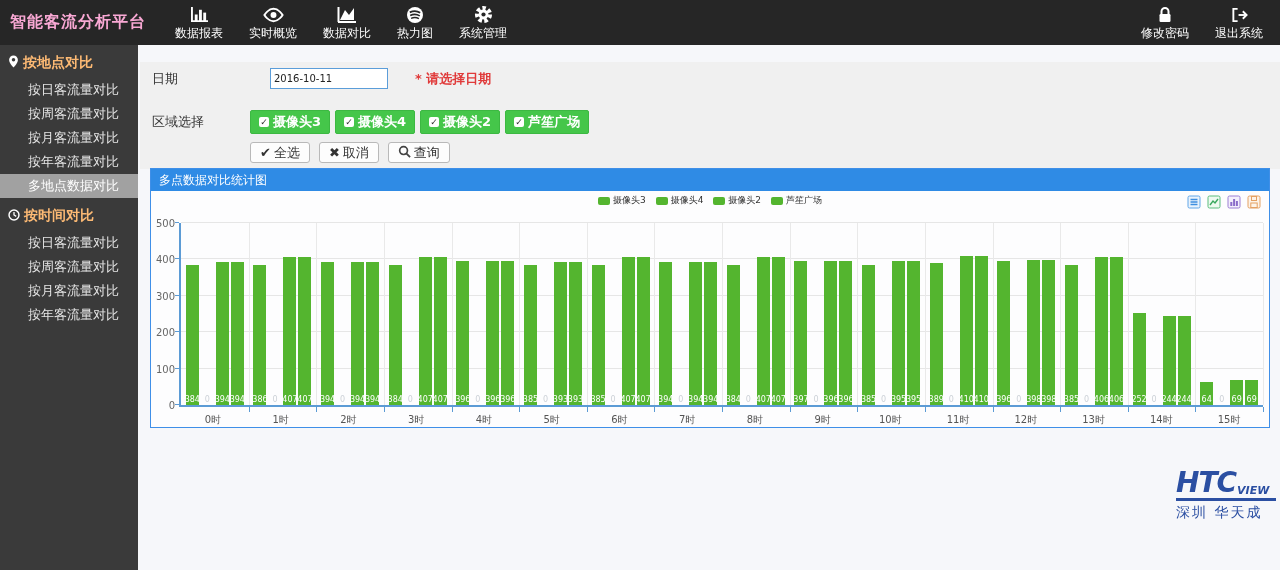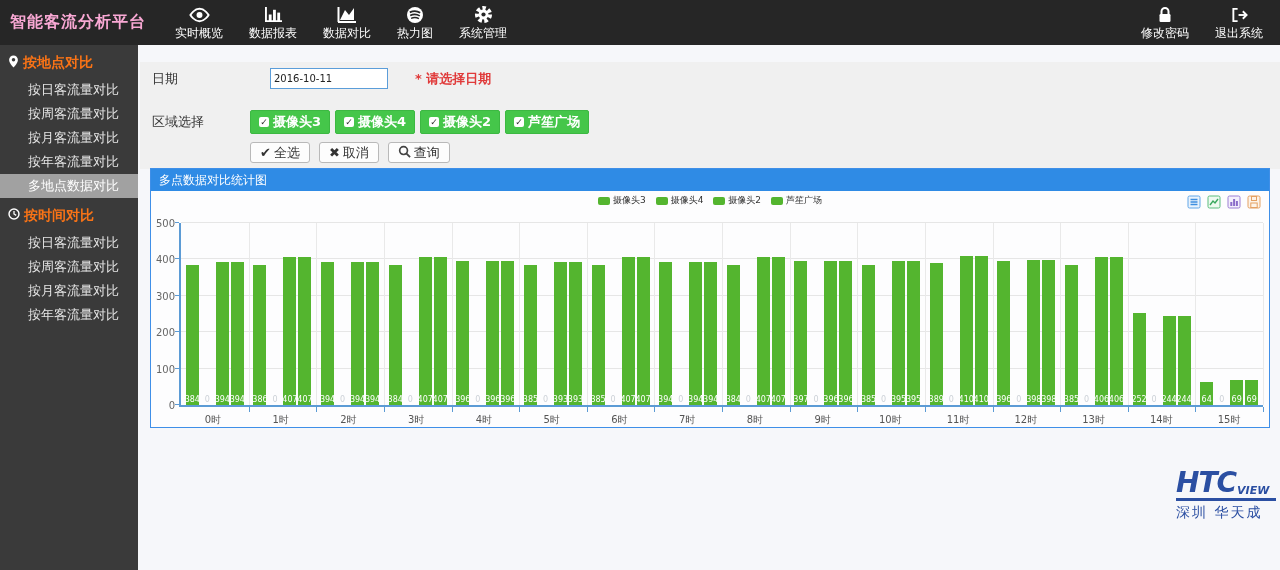--- a/index.html
+++ b/index.html
@@ -8,21 +8,21 @@
   
   .topbar{position:absolute;left:0;top:0;width:1280px;height:45px;background:#262626;display:flex;align-items:stretch;z-index:5;}
   .brand{width:152px;display:flex;align-items:center;padding-left:10px;color:#f9a8d4;font-size:16px;font-weight:bold;letter-spacing:1px;}
   .topnav{display:flex;align-items:stretch;}
   .nav-item{display:flex;flex-direction:column;align-items:center;justify-content:flex-start;padding:4px 13px 2px;color:#fff;cursor:pointer;}
   .nav-item .icon{height:21px;display:flex;align-items:center;}
   .nav-label{font-size:12px;line-height:16px;white-space:nowrap;}
   .topnav-right{margin-left:auto;display:flex;align-items:stretch;padding-right:4px;}
   
   .sidebar{position:absolute;left:0;top:45px;width:138px;bottom:0;background:#3a3a3a;z-index:4;}
-  .side-section{display:flex;align-items:center;gap:4px;color:#f97316;font-size:14px;font-weight:bold;padding:9px 8px 6px 8px;cursor:pointer;font-family:Liberation Mono, monospace;}
+  .side-section{display:flex;align-items:center;gap:4px;color:#fdba74;font-size:14px;font-weight:bold;padding:9px 8px 6px 8px;cursor:pointer;}
   .side-item{color:#e6e6e6;font-size:13px;height:24px;line-height:24px;padding-left:28px;cursor:pointer;white-space:nowrap;}
   .side-item.selected{background:#a1a1a1;color:#fff;}
   
   .content{position:absolute;left:138px;top:45px;right:0;bottom:0;}
   .form-bg{position:absolute;left:2px;top:17px;right:0;height:107px;background:#f0f0f0;}
   .form-row{position:absolute;display:flex;align-items:center;}
   .form-label{font-size:13px;color:#333;width:98px;}
   .date-input{width:110px;height:17px;border:1px solid #5b9dd9;font-size:10px;padding:1px 3px;color:#222;background:#fff;font-family:inherit;}
   .date-hint{color:#e03a3a;font-size:13px;font-weight:bold;margin-left:7px;white-space:nowrap;}
   .region-btn{display:inline-flex;align-items:center;gap:4px;background:#45c64a;border:1px solid #3cb842;color:#fff;
@@ -66,37 +66,37 @@
 </head>
 <body>
 
 <div id="app">
 
   <div class="topbar">
     <div class="brand">智能客流分析平台</div>
     <div class="topnav">
         <div class="nav-item">
           <span class="icon">
-            <svg width="23" height="16" viewBox="0 0 24 16">
-              <path d="M12 1.5 C6.5 1.5 2.5 8 2.5 8 C2.5 8 6.5 14.5 12 14.5 C17.5 14.5 21.5 8 21.5 8 C21.5 8 17.5 1.5 12 1.5 Z" fill="none" stroke="#fff" stroke-width="2"></path>
-              <circle cx="12" cy="8" r="3.1" fill="#fff"></circle>
-            </svg>
-          </span>
-          <span class="nav-label">实时概览</span>
-        </div>
-        <div class="nav-item">
-          <span class="icon">
             <svg width="19" height="17" viewBox="0 0 20 18">
               <path d="M2 1 V16 H19" stroke="#fff" stroke-width="2" fill="none"></path>
               <rect x="5" y="9" width="3" height="7" fill="#fff"></rect>
               <rect x="9.5" y="4" width="3" height="12" fill="#fff"></rect>
               <rect x="14" y="7" width="3" height="9" fill="#fff"></rect>
             </svg>
           </span>
           <span class="nav-label">数据报表</span>
+        </div>
+        <div class="nav-item">
+          <span class="icon">
+            <svg width="23" height="16" viewBox="0 0 24 16">
+              <path d="M12 1.5 C6.5 1.5 2.5 8 2.5 8 C2.5 8 6.5 14.5 12 14.5 C17.5 14.5 21.5 8 21.5 8 C21.5 8 17.5 1.5 12 1.5 Z" fill="none" stroke="#fff" stroke-width="2"></path>
+              <circle cx="12" cy="8" r="3.1" fill="#fff"></circle>
+            </svg>
+          </span>
+          <span class="nav-label">实时概览</span>
         </div>
         <div class="nav-item">
           <span class="icon">
             <svg width="20" height="17" viewBox="0 0 20 17">
               <path d="M1.5 1 V16" stroke="#fff" stroke-width="2"></path>
               <path d="M1 16 H19" stroke="#fff" stroke-width="2"></path>
               <path d="M3 14 L8 4 L12 9 L17 2 V14 Z" fill="#fff"></path>
             </svg>
           </span>
           <span class="nav-label">数据对比</span>

